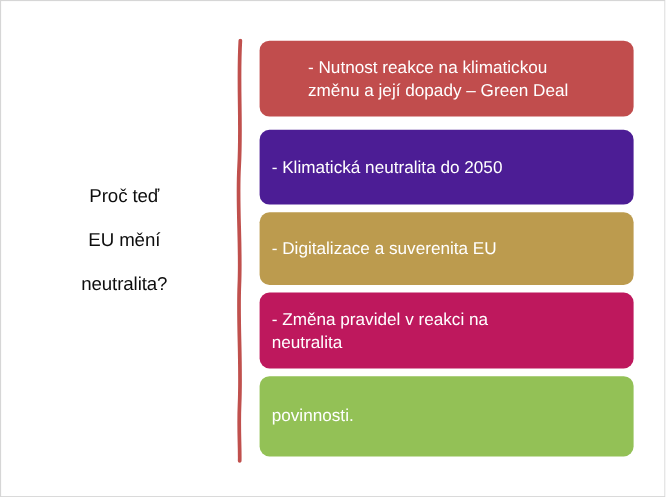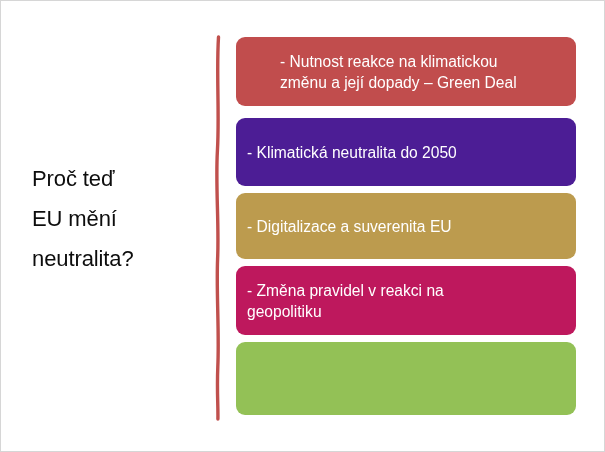--- a/index.html
+++ b/index.html
@@ -19,25 +19,26 @@
     height: 452px;
     background: #ffffff;
     box-sizing: border-box;
     border: 1px solid #d6d6d6;
     overflow: hidden;
   }
 
   
   #title-block {
     position: absolute;
-    left: 31px;
+    left: 14px;
     top: 158px;
     width: 196px;
+    text-align: center;
     color: #0d0d0d;
-    font-size: 22px;
+    font-size: 17px;
     line-height: 40px;
     font-weight: 400;
     letter-spacing: -0.1px;
   }
   #title-block .title-line {
     display: block;
     white-space: nowrap;
   }
 
   
@@ -115,20 +116,21 @@
     <div class="box box-2" style="background: #4c1d95; color: rgb(255, 255, 255);">
       <span class="box-text">- Klimatická neutralita do 2050</span>
     </div>
 
     <div class="box box-3" style="background: rgb(188, 155, 78); color: rgb(255, 255, 255);">
       <span class="box-text">- Digitalizace a suverenita EU</span>
     </div>
 
     <div class="box box-4" style="background: #be185d; color: rgb(255, 255, 255);">
       <span class="box-text">- Změna pravidel v reakci na</span>
-      <span class="box-text">geopolitiku</span>
+      <span class="box-text">neutralita</span>
     </div>
 
     <div class="box box-5" style="background: rgb(147, 193, 86); color: rgb(255, 255, 255);">
+      <span class="box-text">povinnosti.</span>
     </div>
 
   </div>
 </div>
 
 </body></html>

